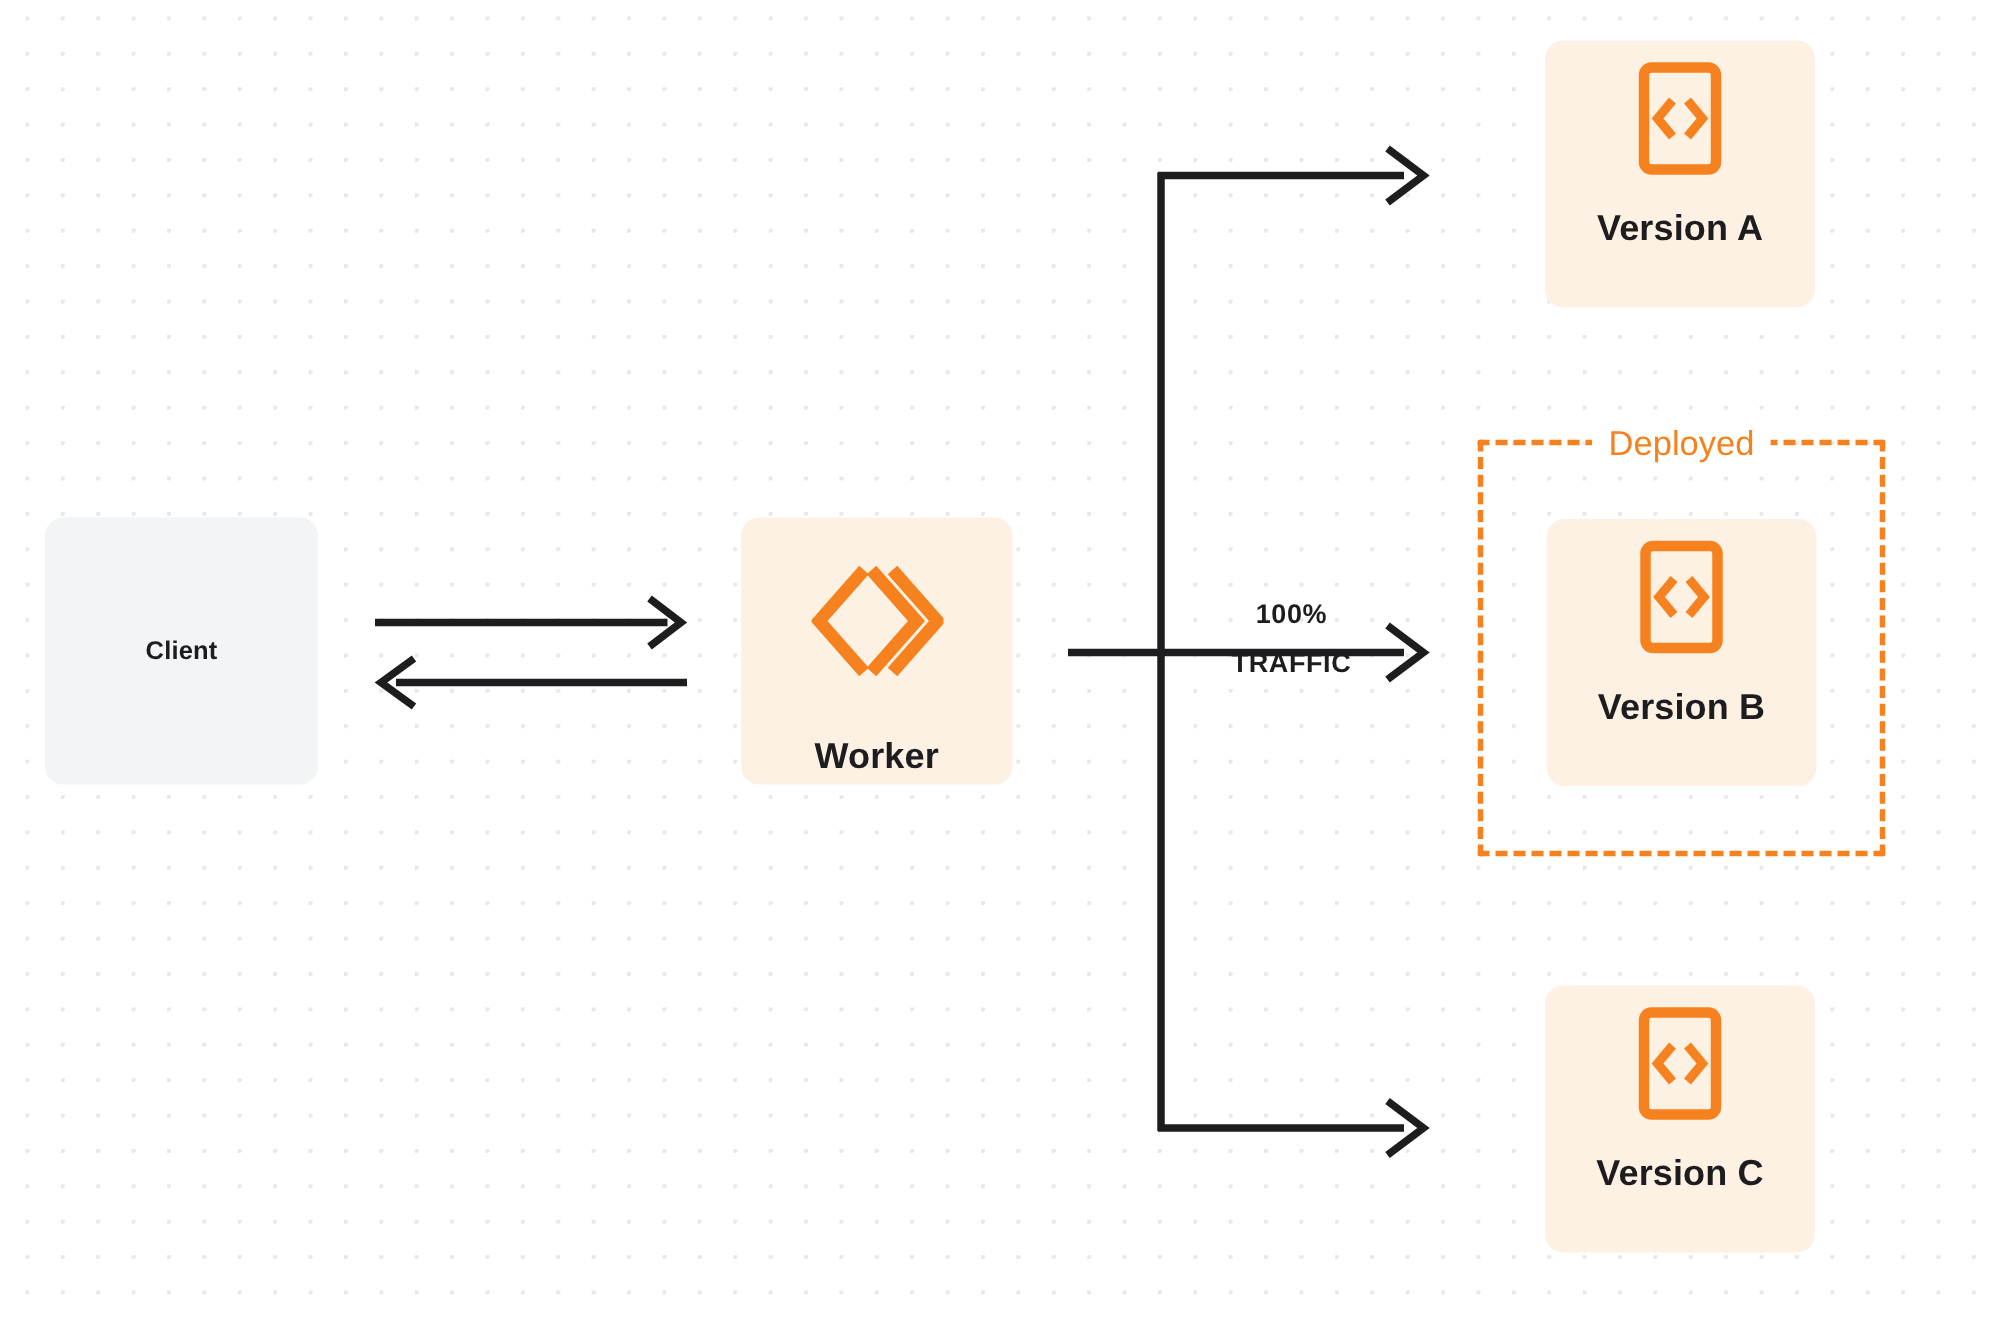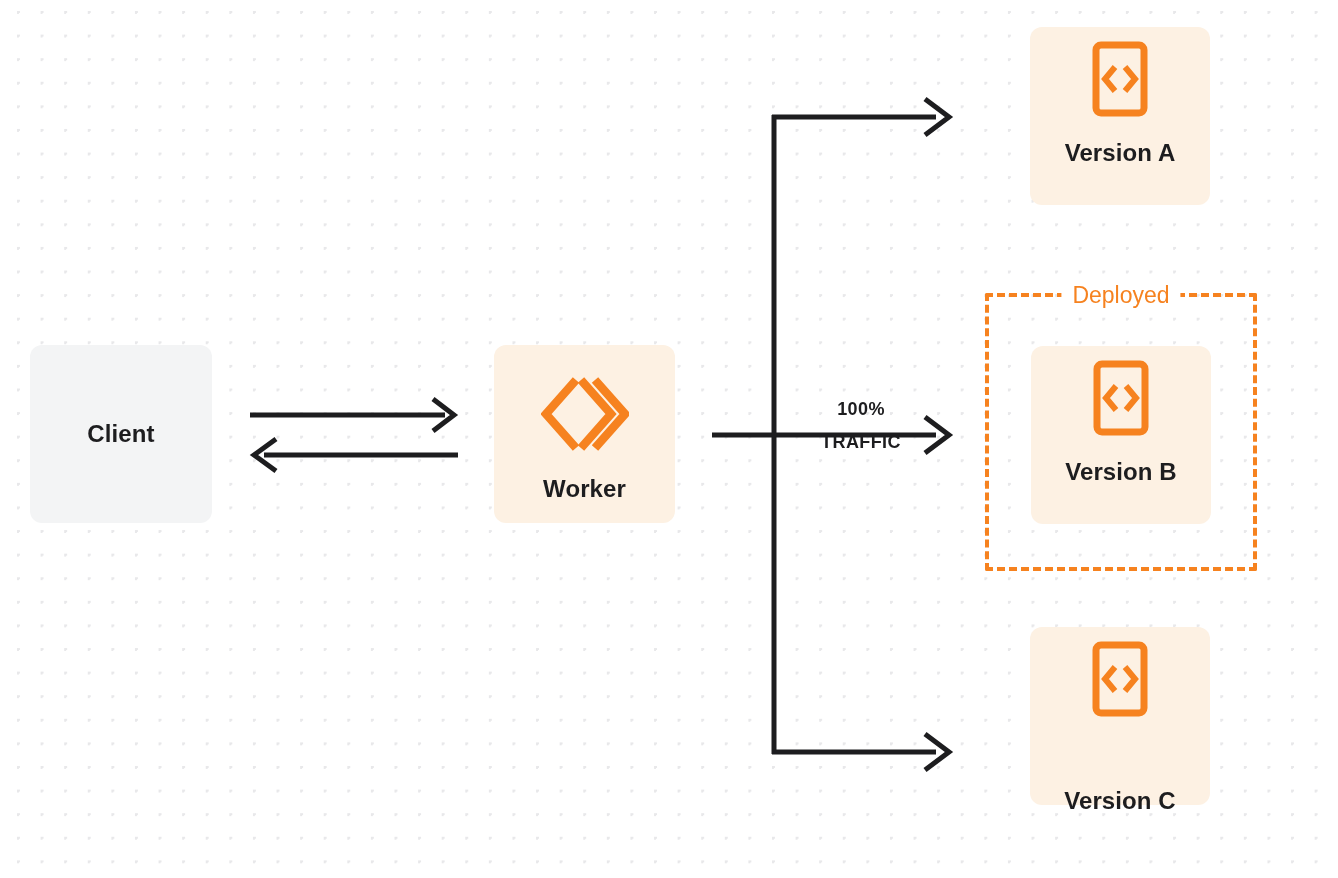--- a/index.html
+++ b/index.html
@@ -44,36 +44,36 @@
 
   
   #client-node {
     left: 30px;
     top: 345px;
     width: 182px;
     height: 178px;
     background-color: #f3f4f5;
   }
   #client-node .node-label {
-    font-size: 24px;
+    font-size: 17px;
   }
 
   
   #worker-node {
     left: 494px;
     top: 345px;
     width: 181px;
     height: 178px;
     background-color: #fdf1e3;
     justify-content: flex-start;
     padding-top: 30px;
   }
   #worker-node .node-label {
     font-size: 24px;
-    margin-top: 22px;
+    margin-top: 38px;
   }
   .worker-logo {
     width: 88px;
     height: 78px;
     display: block;
   }
 
   
   .version-card {
     width: 180px;
@@ -87,21 +87,21 @@
     margin-top: 22px;
   }
   .code-icon {
     width: 56px;
     height: 76px;
     display: block;
   }
 
   #version-a-node { left: 1030px; top: 27px; }
   #version-b-node { left: 1031px; top: 346px; }
-  #version-c-node { left: 1030px; top: 627px; gap: 48px; }
+  #version-c-node { left: 1030px; top: 657px; }
 
   
   #deployed-region {
     position: absolute;
     left: 985px;
     top: 293px;
     width: 272px;
     height: 278px;
     box-sizing: border-box;
     border: 4px dashed #f6821f;

